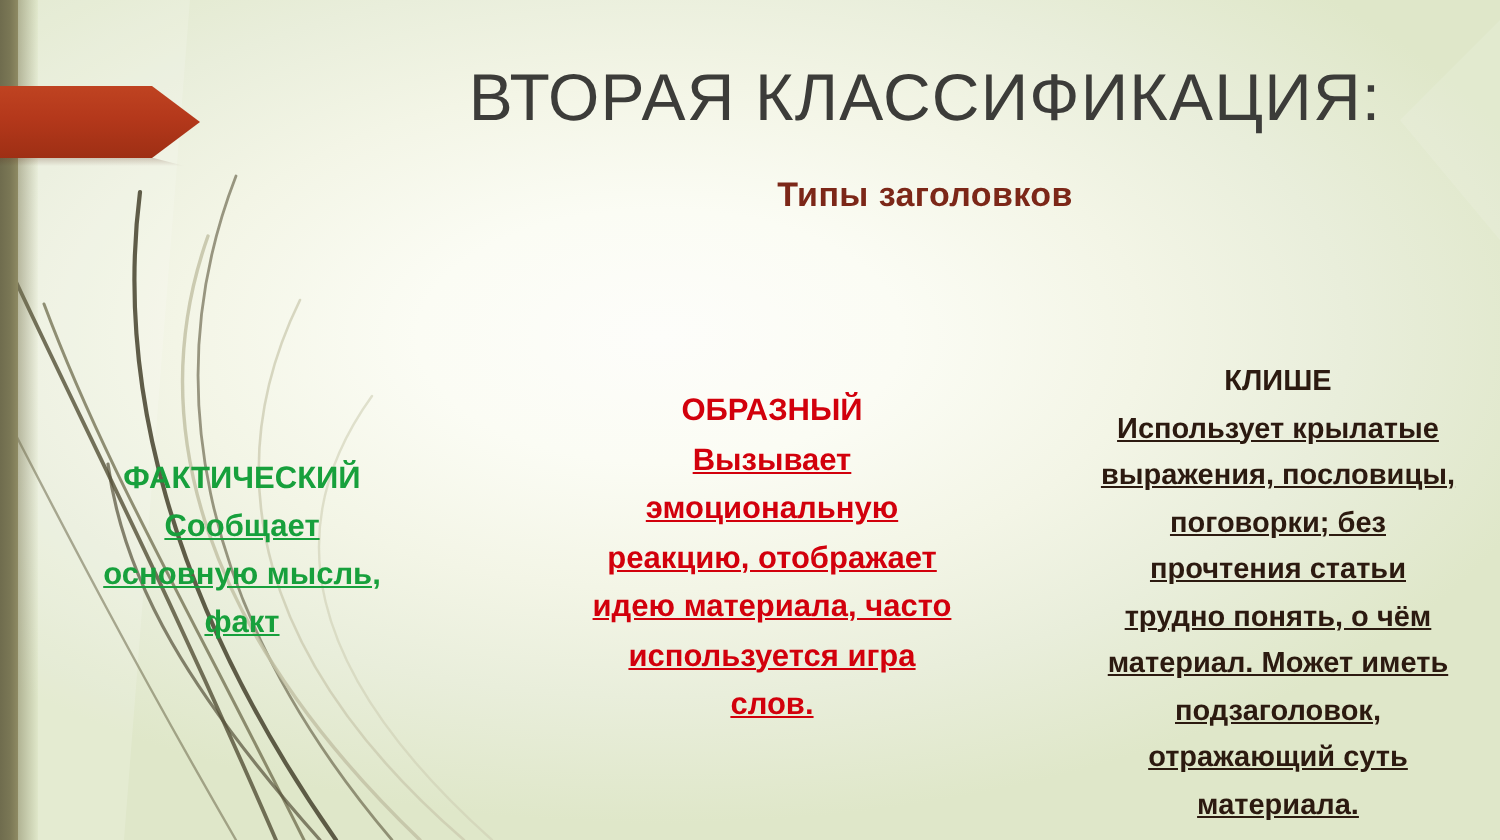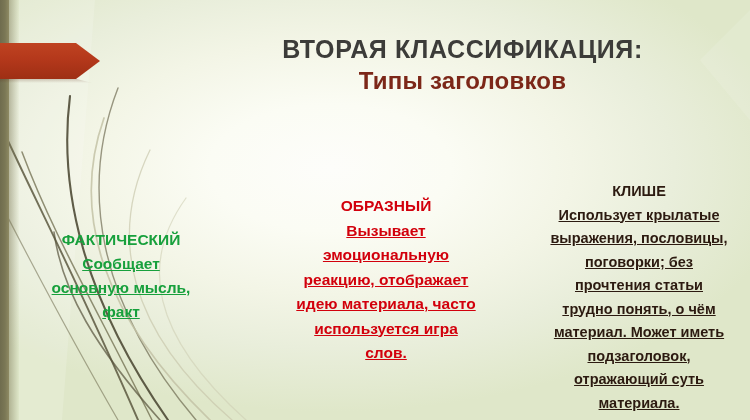--- a/index.html
+++ b/index.html
@@ -76,30 +76,30 @@
 
   
   .title-block {
     position: absolute;
     left: 190px;
     top: 34px;
     width: 545px;
     text-align: center;
   }
   .title-line1 {
-    font-size: 25px;
+    font-size: 33px;
     line-height: 30px;
-    font-weight: 700;
+    font-weight: 400;
     letter-spacing: 0.6px;
     color: #3c3c39;
     white-space: nowrap;
   }
   .title-line2 {
-    margin-top: 2px;
-    font-size: 24px;
+    margin-top: 19px;
+    font-size: 17px;
     line-height: 29px;
     font-weight: 700;
     letter-spacing: 0.2px;
     color: #7c2718;
     white-space: nowrap;
   }
 
   
   .col {
     position: absolute;

